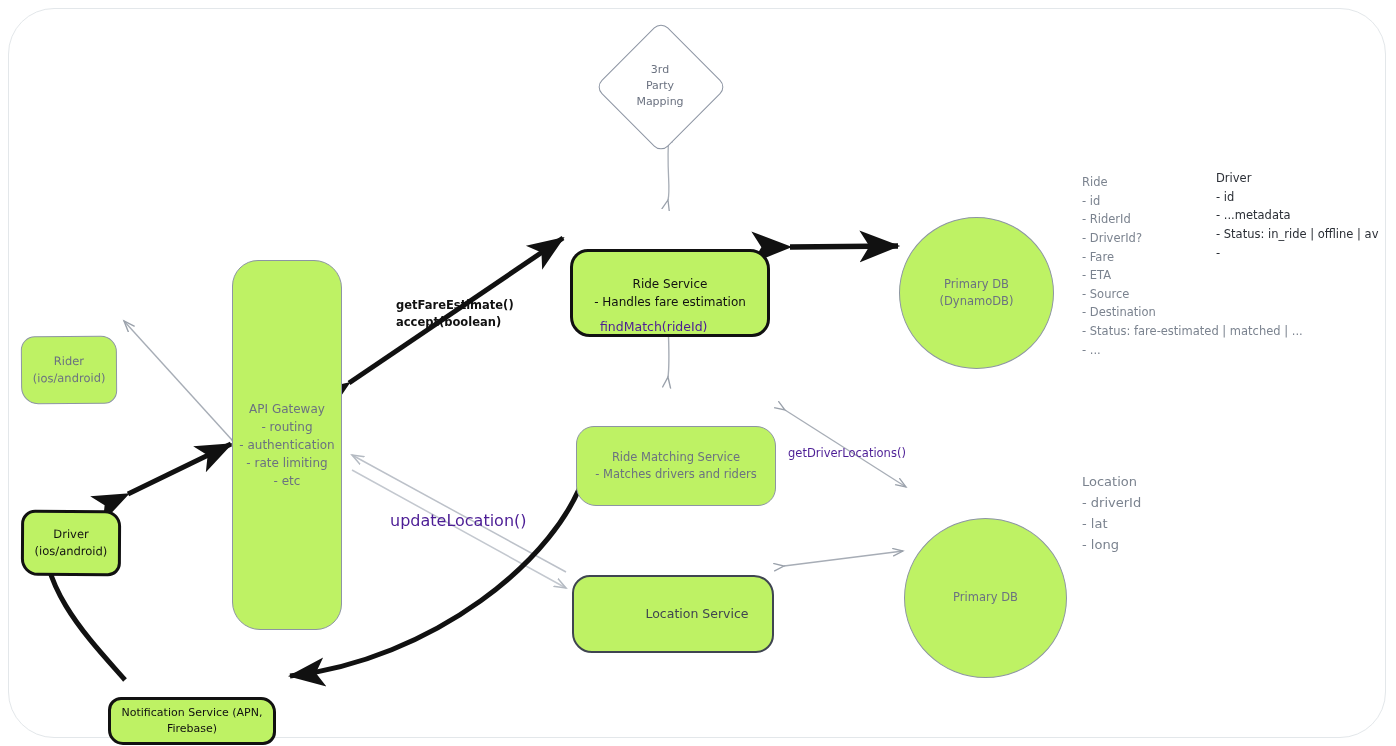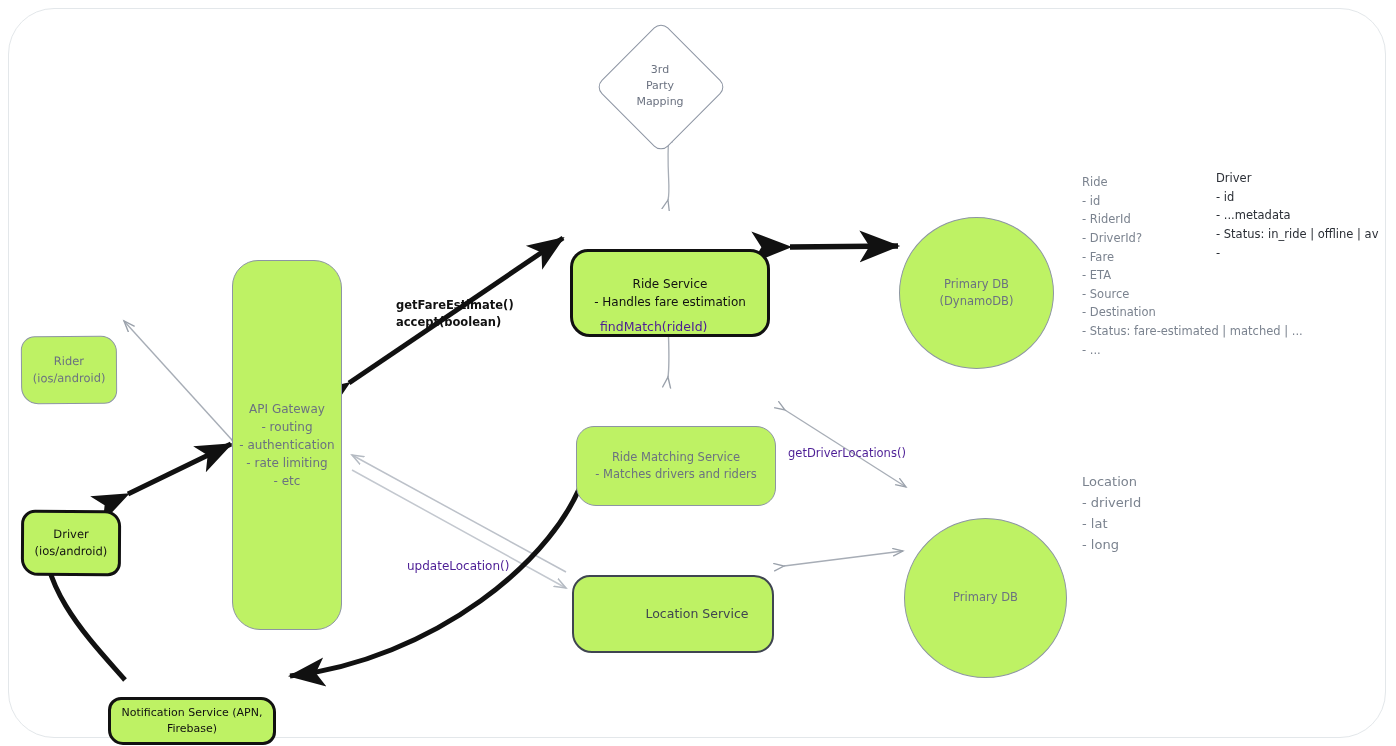--- a/index.html
+++ b/index.html
@@ -160,21 +160,21 @@
 
 <div class="node light circle" style="left:904px;top:470px;width:163px;height:160px;">
   <div class="ntext" style="font-size:11.5px;">Primary DB</div>
 </div>
 
 <div class="label lbl-dark" style="left:396px;top:297px;font-size:11.5px;">getFareEstimate()
 accept(boolean)</div>
 
 <div class="label lbl-gray" style="left:600px;top:318px;font-size:12.5px;">findMatch(rideId)</div>
 
-<div class="label lbl-gray" style="left:407px;top:509px;font-size:12px;margin-top:48px;">updateLocation()</div>
+<div class="label lbl-gray" style="left:390px;top:509px;font-size:16px;">updateLocation()</div>
 
 <div class="label lbl-gray" style="left:788px;top:445px;font-size:11.5px;">getDriverLocations()</div>
 
 <div class="schema schema-gray" style="left:1082px;top:173px;font-size:11.5px;">Ride
 - id
 - RiderId
 - DriverId?
 - Fare
 - ETA
 - Source

